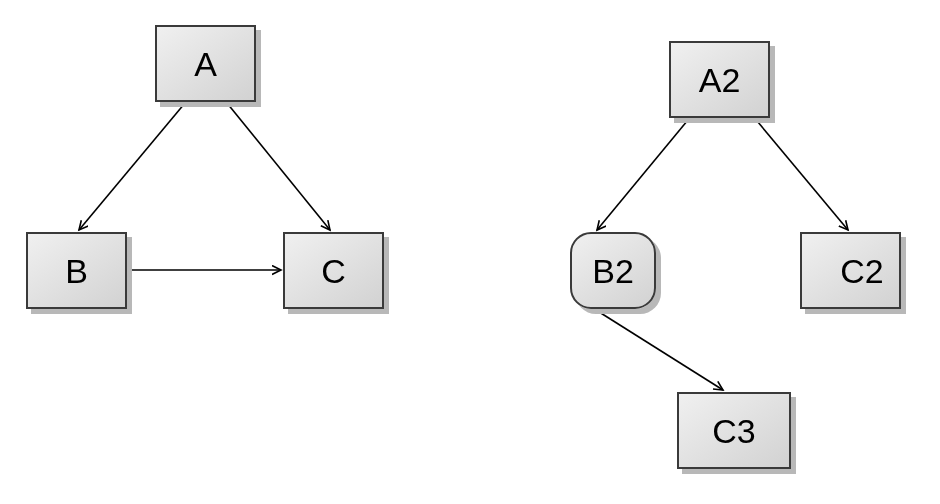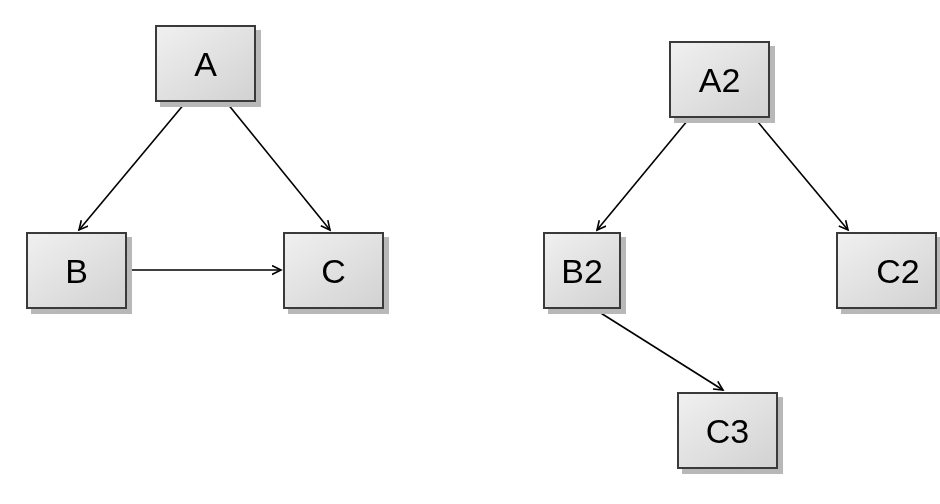--- a/index.html
+++ b/index.html
@@ -62,22 +62,22 @@
     </div>
     <div class="node" style="left: 26px; top: 232px; width: 101px; height: 77px;">
       <span>B</span>
     </div>
     <div class="node" style="left: 283px; top: 232px; width: 101px; height: 77px;">
       <span>C</span>
     </div>
     <div class="node" style="left: 669px; top: 41px; width: 101px; height: 77px;">
       <span>A2</span>
     </div>
-    <div class="node" style="left: 543px; top: 232px; width: 78px; height: 77px;">
+    <div class="node" style="left: 570px; top: 232px; width: 86px; height: 77px; border-radius: 21px;">
       <span>B2</span>
     </div>
-    <div class="node" style="left: 836px; top: 232px; width: 101px; height: 77px; padding-left: 23px;">
+    <div class="node" style="left: 800px; top: 232px; width: 101px; height: 77px; padding-left: 23px;">
       <span>C2</span>
     </div>
-    <div class="node" style="left: 677px; top: 392px; width: 101px; height: 77px;">
+    <div class="node" style="left: 677px; top: 392px; width: 114px; height: 77px;">
       <span>C3</span>
     </div>
   </div>
 
 </body></html>

